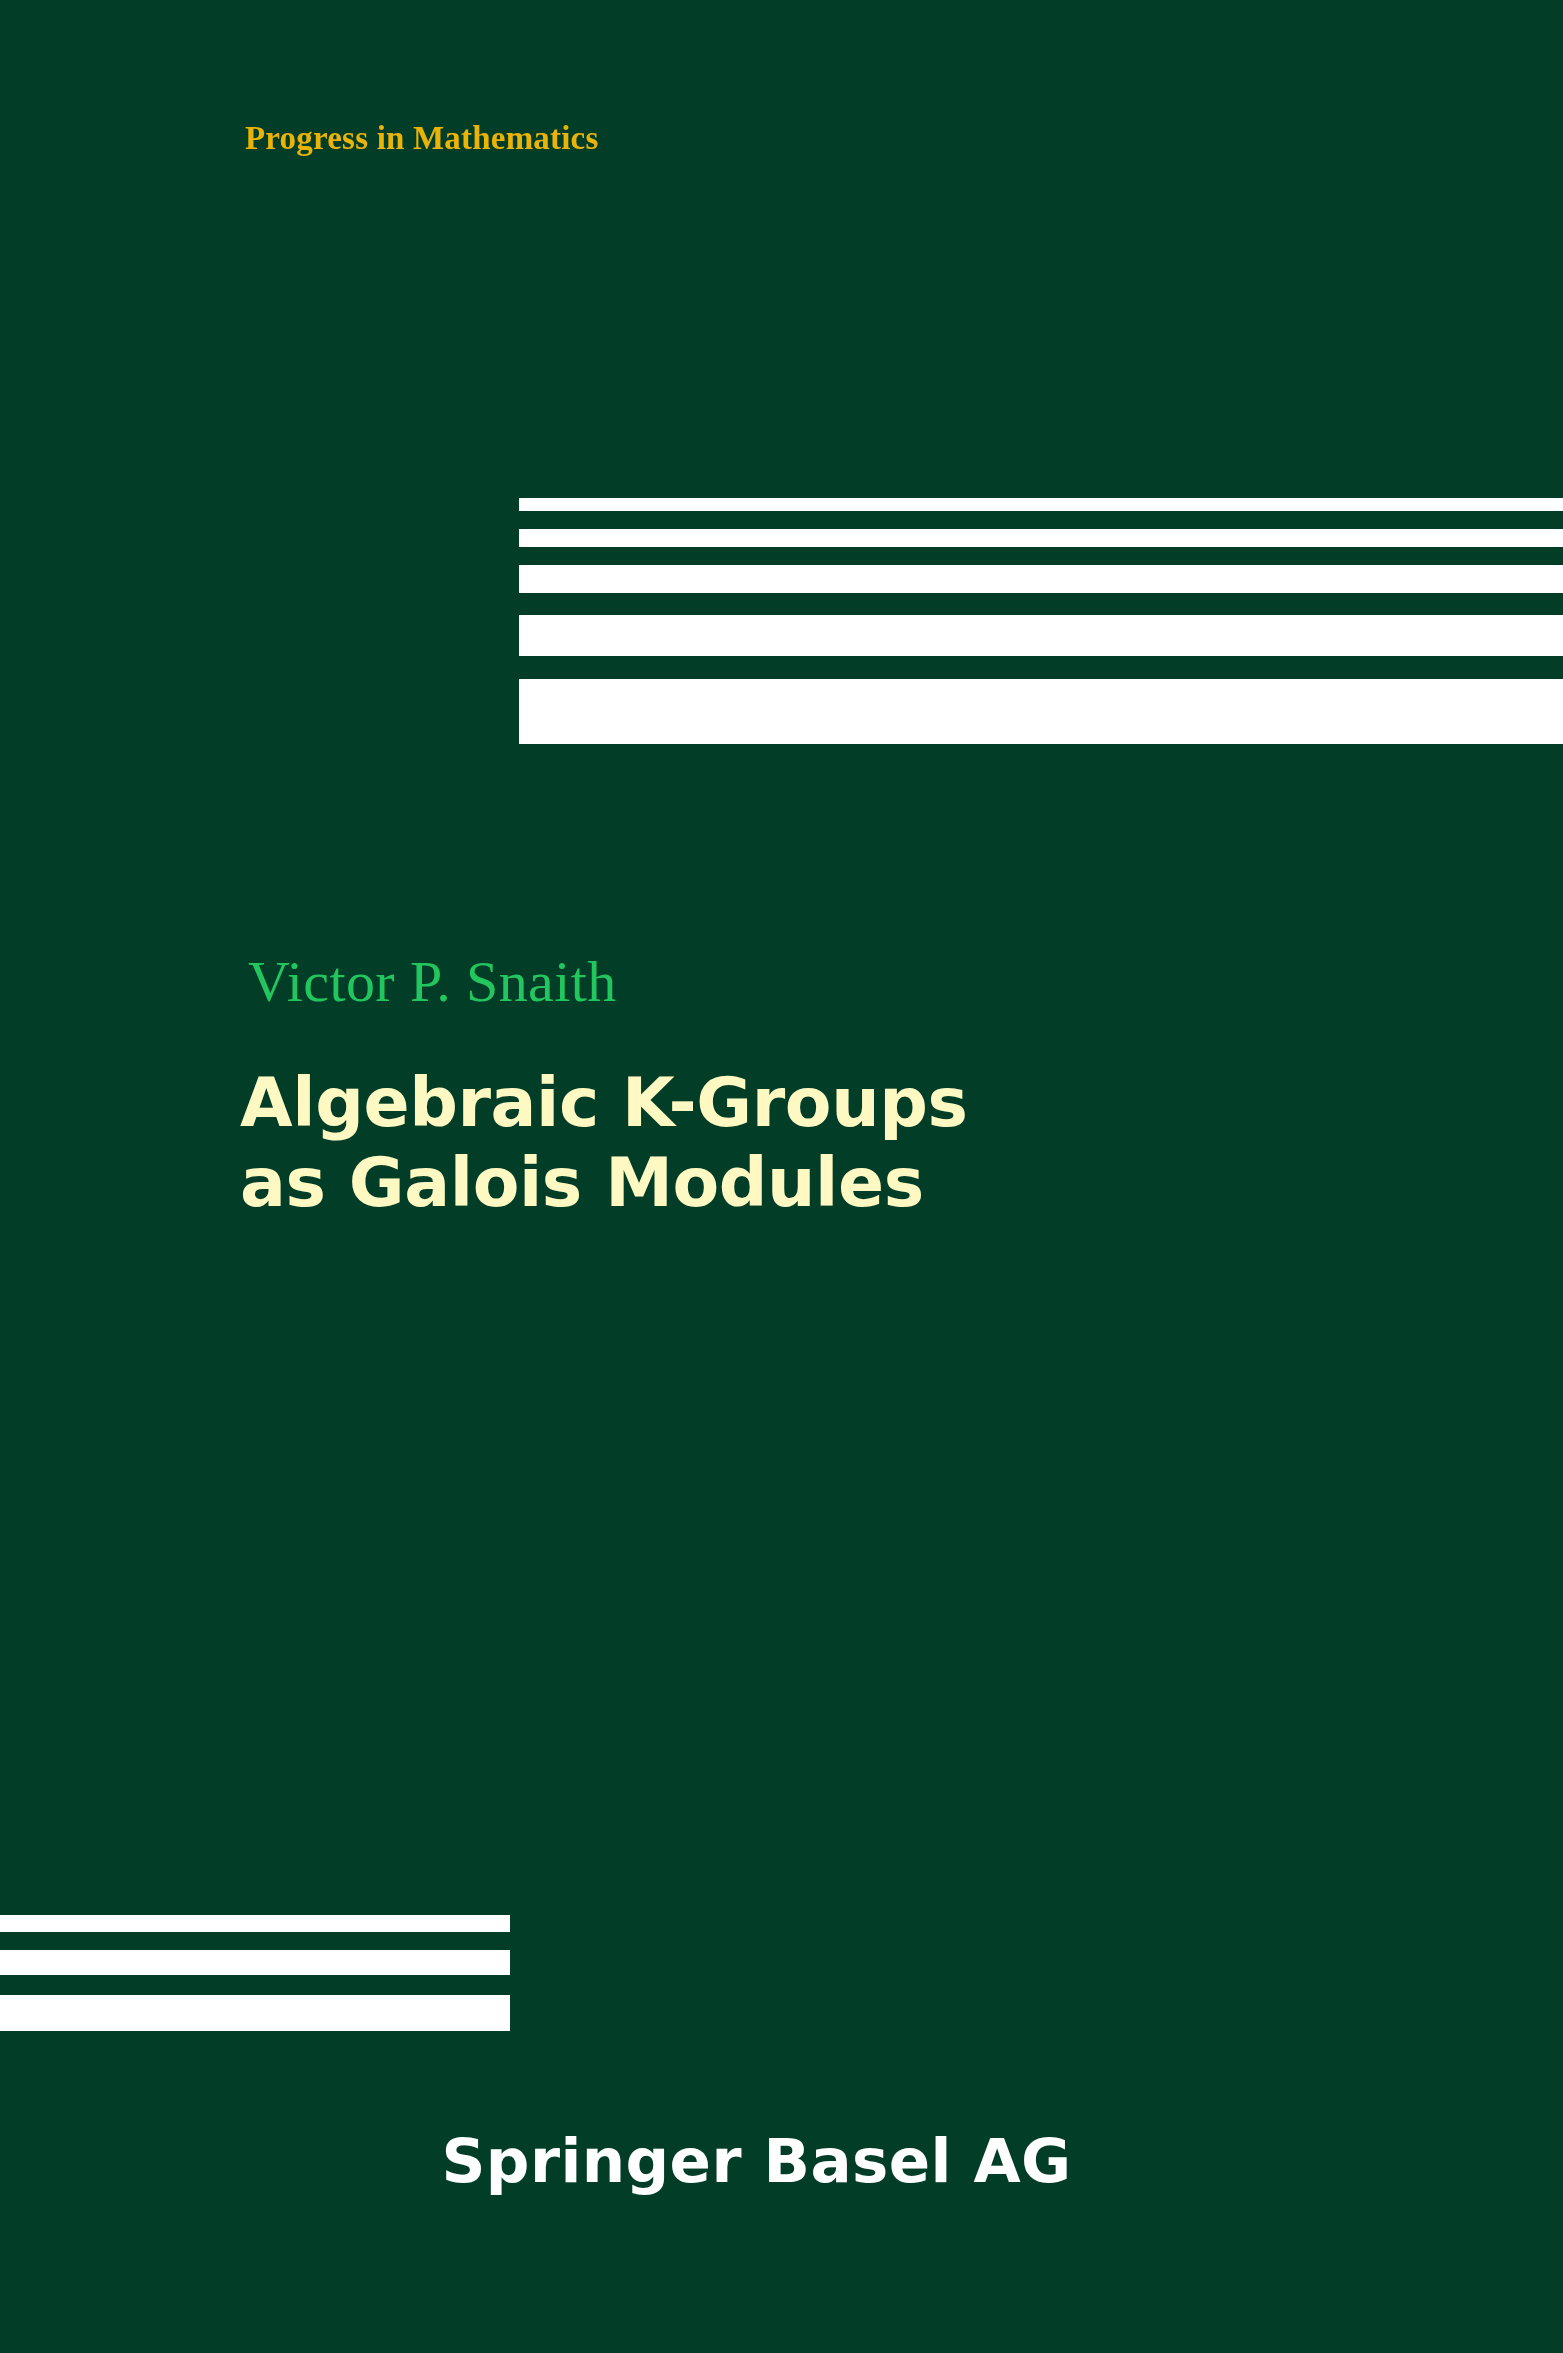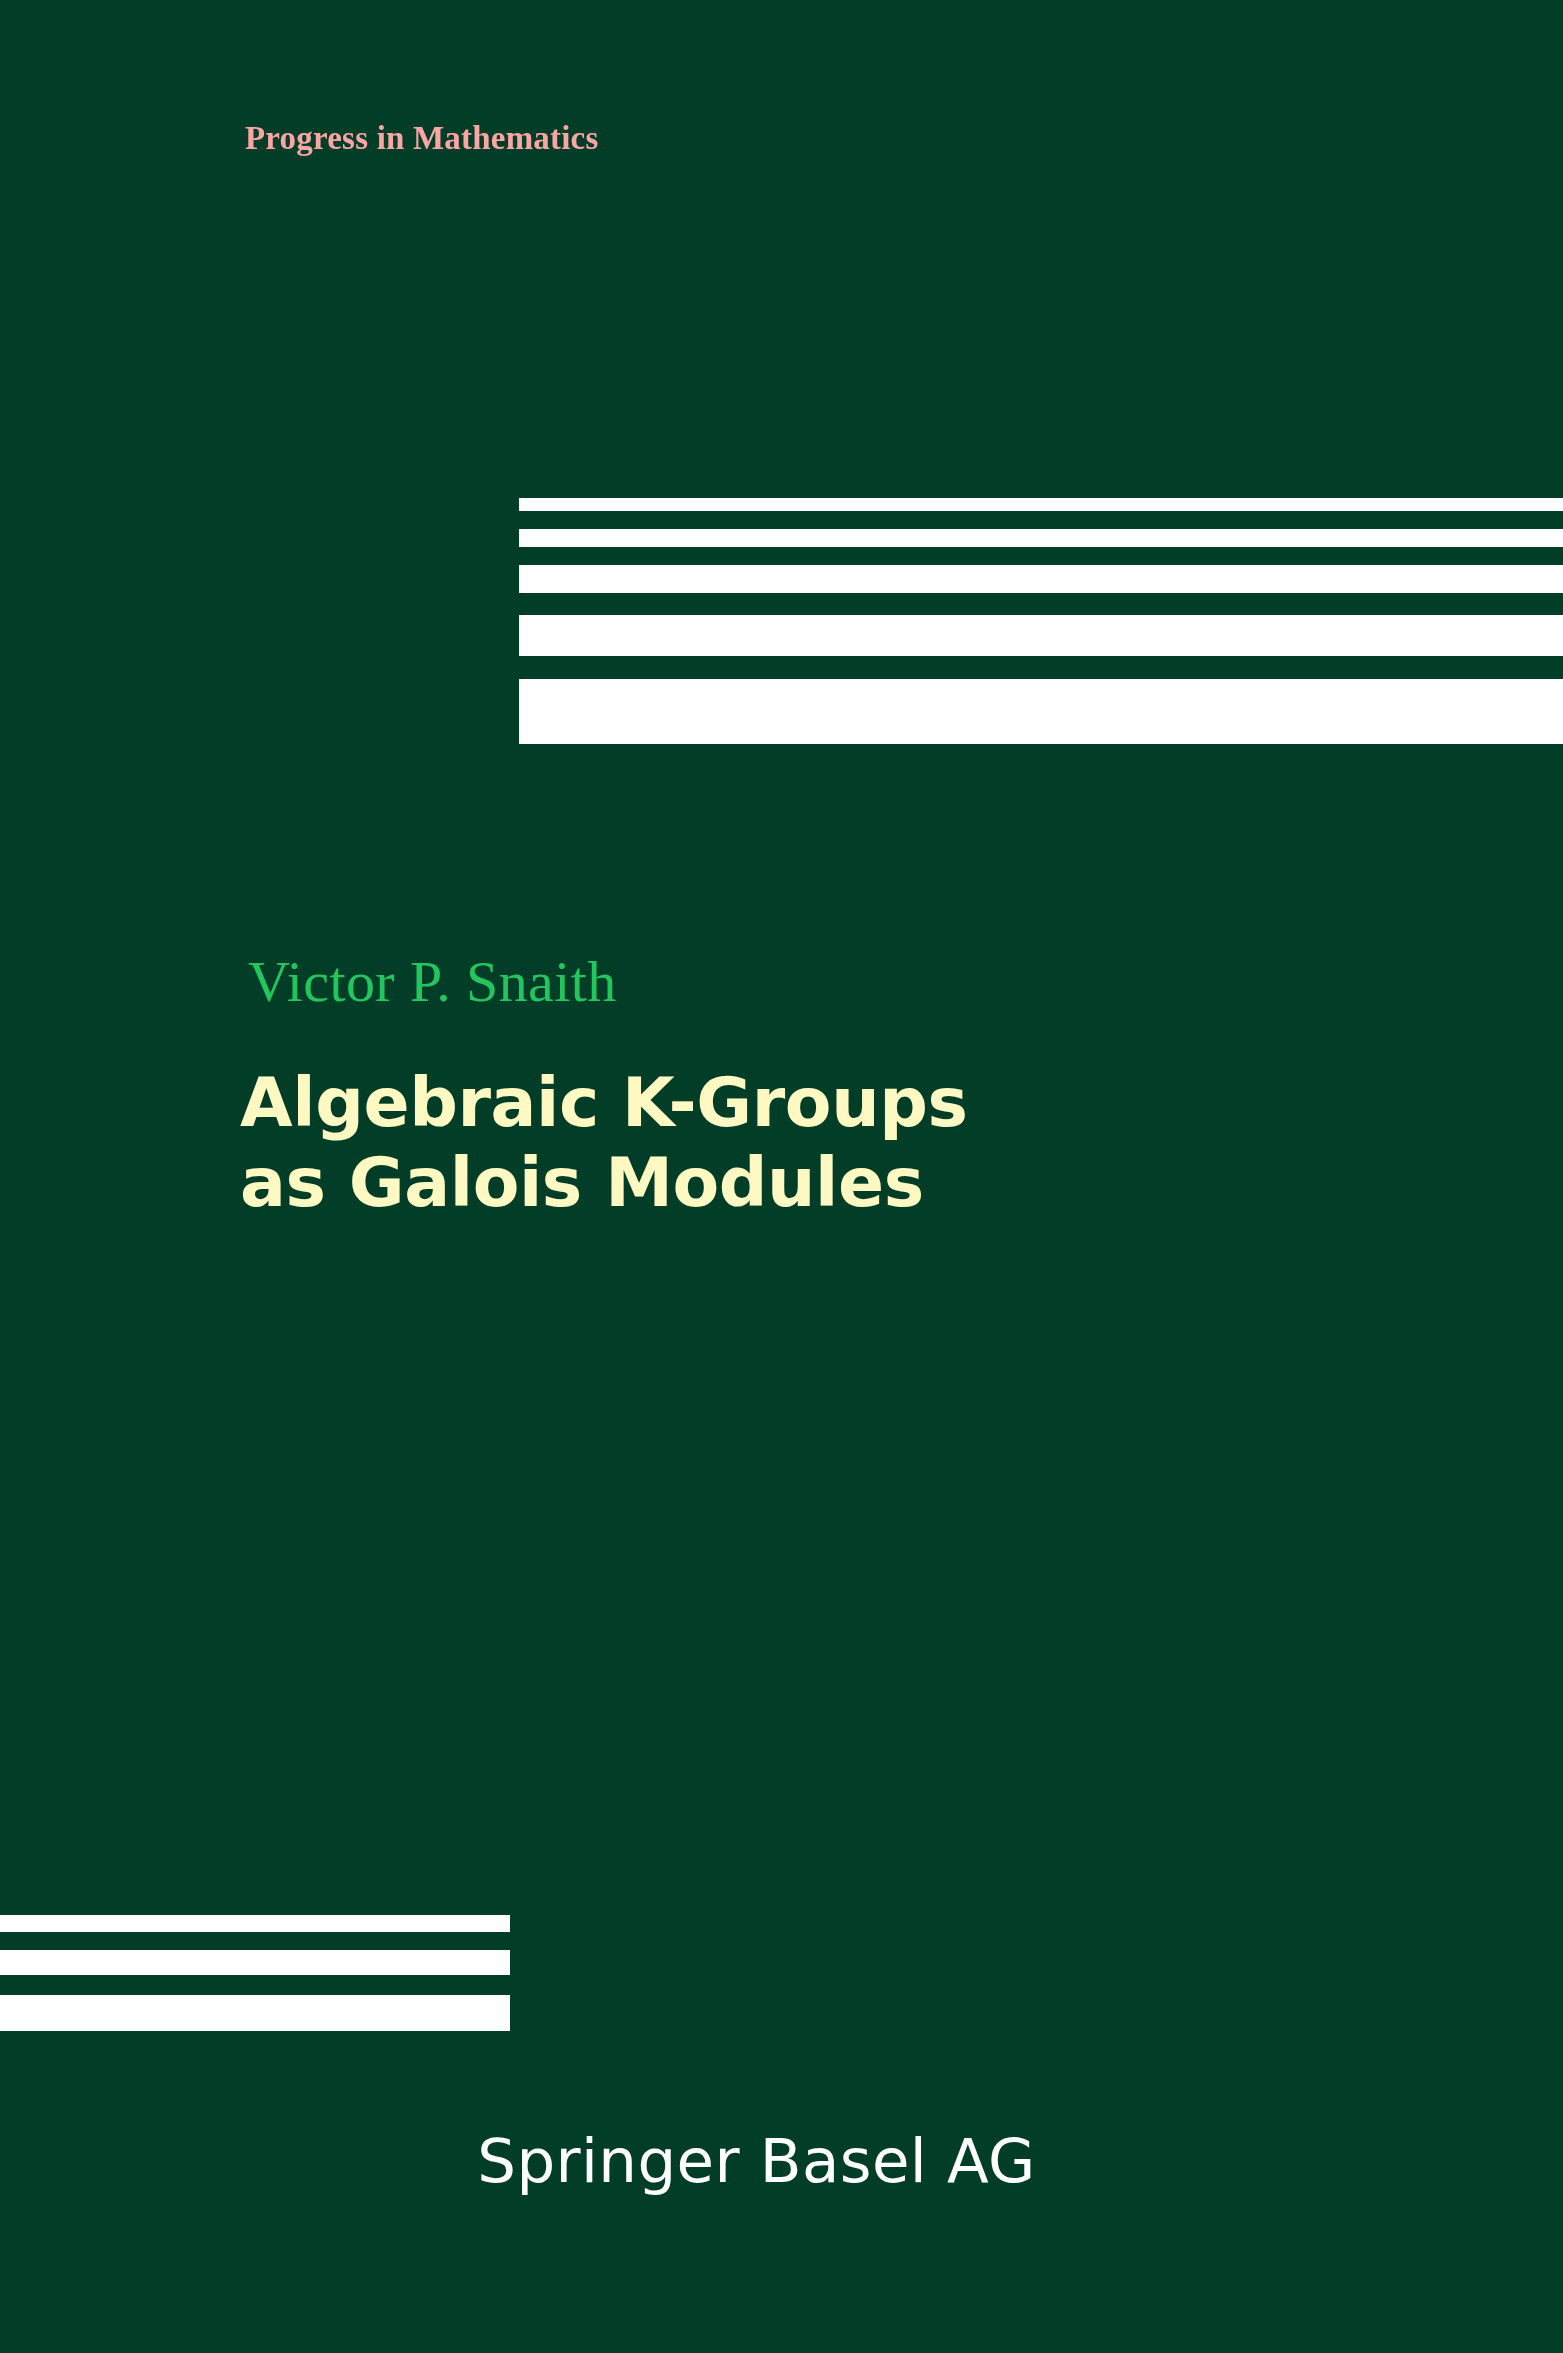--- a/index.html
+++ b/index.html
@@ -14,21 +14,21 @@
     background: #023d28;
     overflow: hidden;
     font-family: "Liberation Sans", sans-serif;
   }
 
   
   .series-label {
     position: absolute;
     left: 245px;
     top: 120px;
-    color: #fca5a5;
+    color: #eab308;
     font-family: "Liberation Serif", serif;
     font-weight: bold;
     font-size: 33px;
     letter-spacing: 0.2px;
     white-space: nowrap;
   }
 
   
   .bar-stack {
     position: absolute;
@@ -94,21 +94,21 @@
 
   
   .publisher {
     position: absolute;
     left: 0;
     right: 0;
     top: 2125px;
     text-align: center;
     color: #ffffff;
     font-family: "DejaVu Sans", sans-serif;
-    font-weight: normal;
+    font-weight: bold;
     font-size: 61px;
     letter-spacing: 0.4px;
     padding-right: 50px;
     box-sizing: border-box;
   }
 </style>
 </head>
 <body>
 
 <div class="cover">

